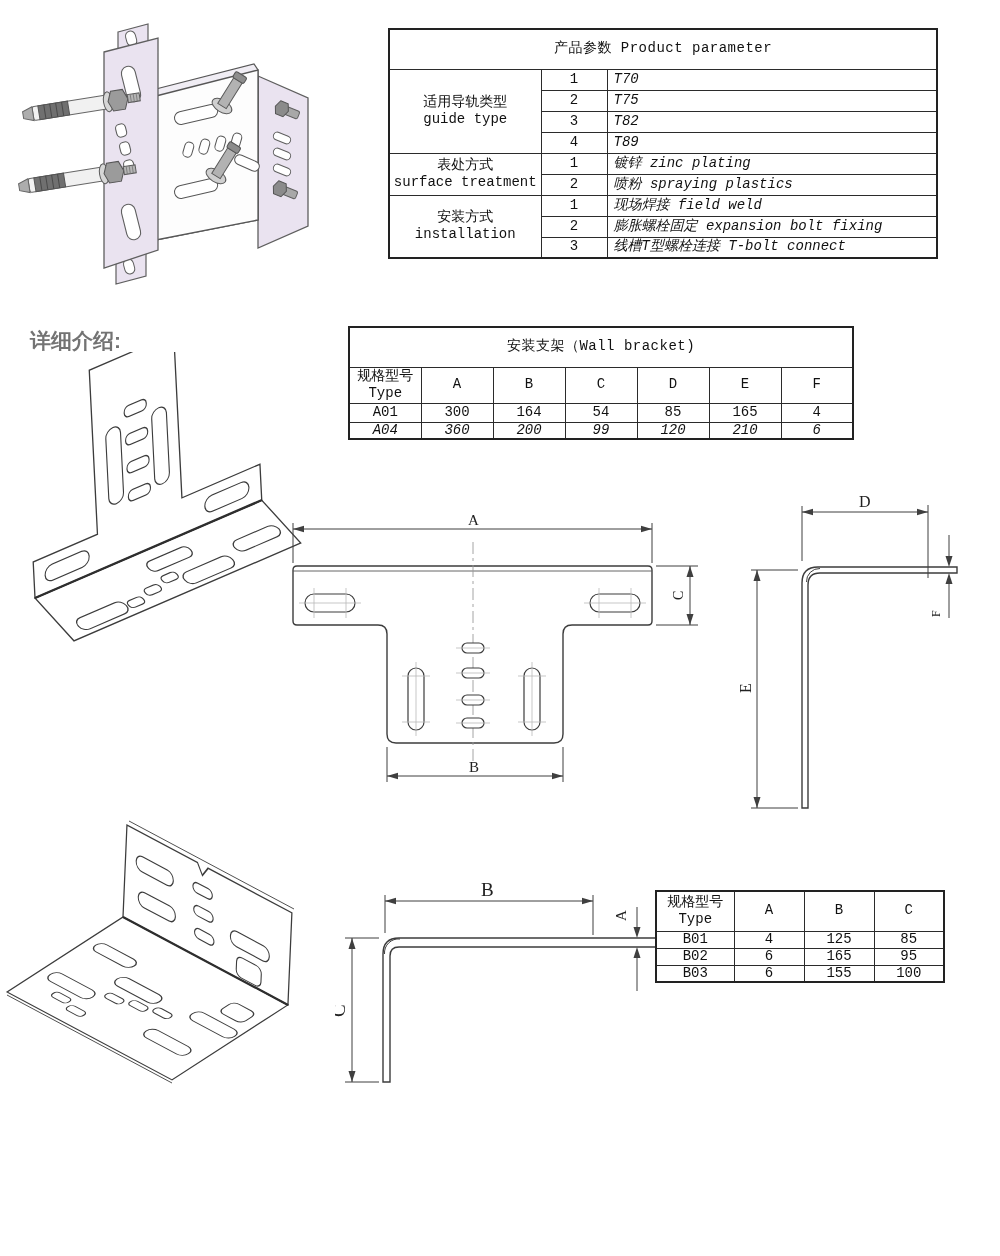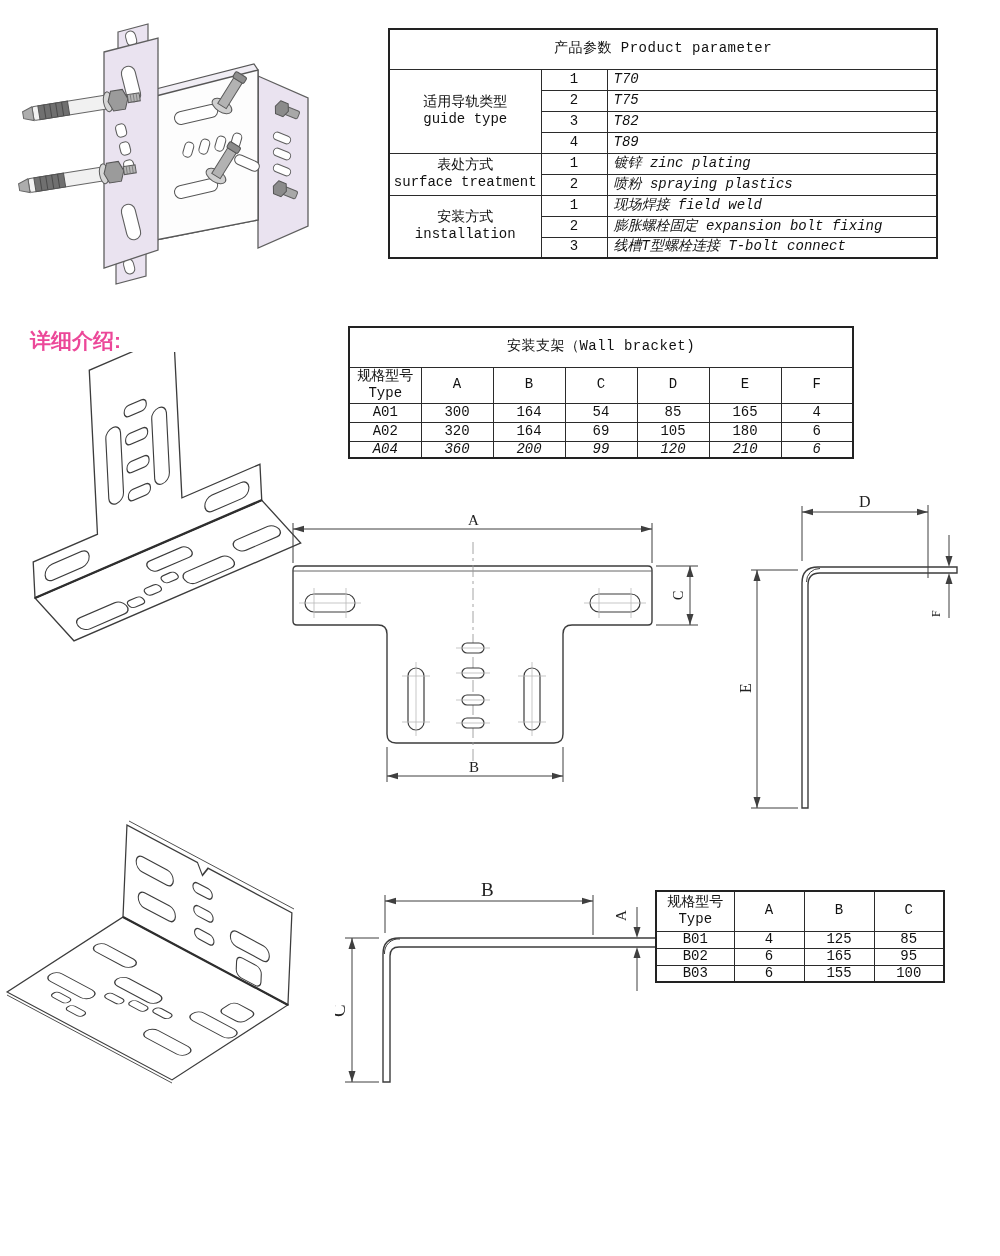--- a/index.html
+++ b/index.html
@@ -16,21 +16,21 @@
   .lbl{font-size:15px;}
   .lbl div{line-height:1.25;}
   .num{font-size:14px;}
   .val{text-align:left !important;padding-left:6px !important;font-size:15px;font-style:italic;}
   .hdr2{font-size:13px;}
   .hdr2 div{line-height:1.2;}
   .cell{font-size:14px;}
 
   #detail-label{position:absolute;left:30px;top:327px;
      font-family:"Liberation Sans","DejaVu Sans",sans-serif;font-weight:700;
-     font-size:21px;color:#ec4899;}
+     font-size:21px;color:#737373;}
 
   .dimtext{font-family:"Liberation Serif","DejaVu Serif",serif;fill:#222;}
   .outline{fill:#ffffff;stroke:#3c3c3c;stroke-width:1.4;}
   .slot{fill:#ffffff;stroke:#3c3c3c;stroke-width:1.2;}
   .dim{stroke:#3f3f3f;stroke-width:1;fill:none;}
   .arrow{fill:#3f3f3f;stroke:none;}
   .cross{stroke:#b9b9b9;stroke-width:0.8;fill:none;}
   .cline{stroke:#9a9a9a;stroke-width:0.9;fill:none;stroke-dasharray:12 4 3 4;}
 </style>
 </head>
@@ -210,29 +210,20 @@
       <td>F</td>
         </tr>
     <tr style="height:19px;padding-left:14px;">
       <td class="cell">A01</td>
       <td class="cell">300</td>
       <td class="cell">164</td>
       <td class="cell">54</td>
       <td class="cell">85</td>
       <td class="cell">165</td>
       <td class="cell">4</td>
-        </tr>
-    <tr style="height:19px;">
-      <td class="cell">A02</td>
-      <td class="cell">320</td>
-      <td class="cell">164</td>
-      <td class="cell">69</td>
-      <td class="cell">105</td>
-      <td class="cell">180</td>
-      <td class="cell">6</td>
         </tr>
     <tr style="height:16px;font-style:italic;">
       <td class="cell">A04</td>
       <td class="cell">360</td>
       <td class="cell">200</td>
       <td class="cell">99</td>
       <td class="cell">120</td>
       <td class="cell">210</td>
       <td class="cell">6</td>
         </tr>

